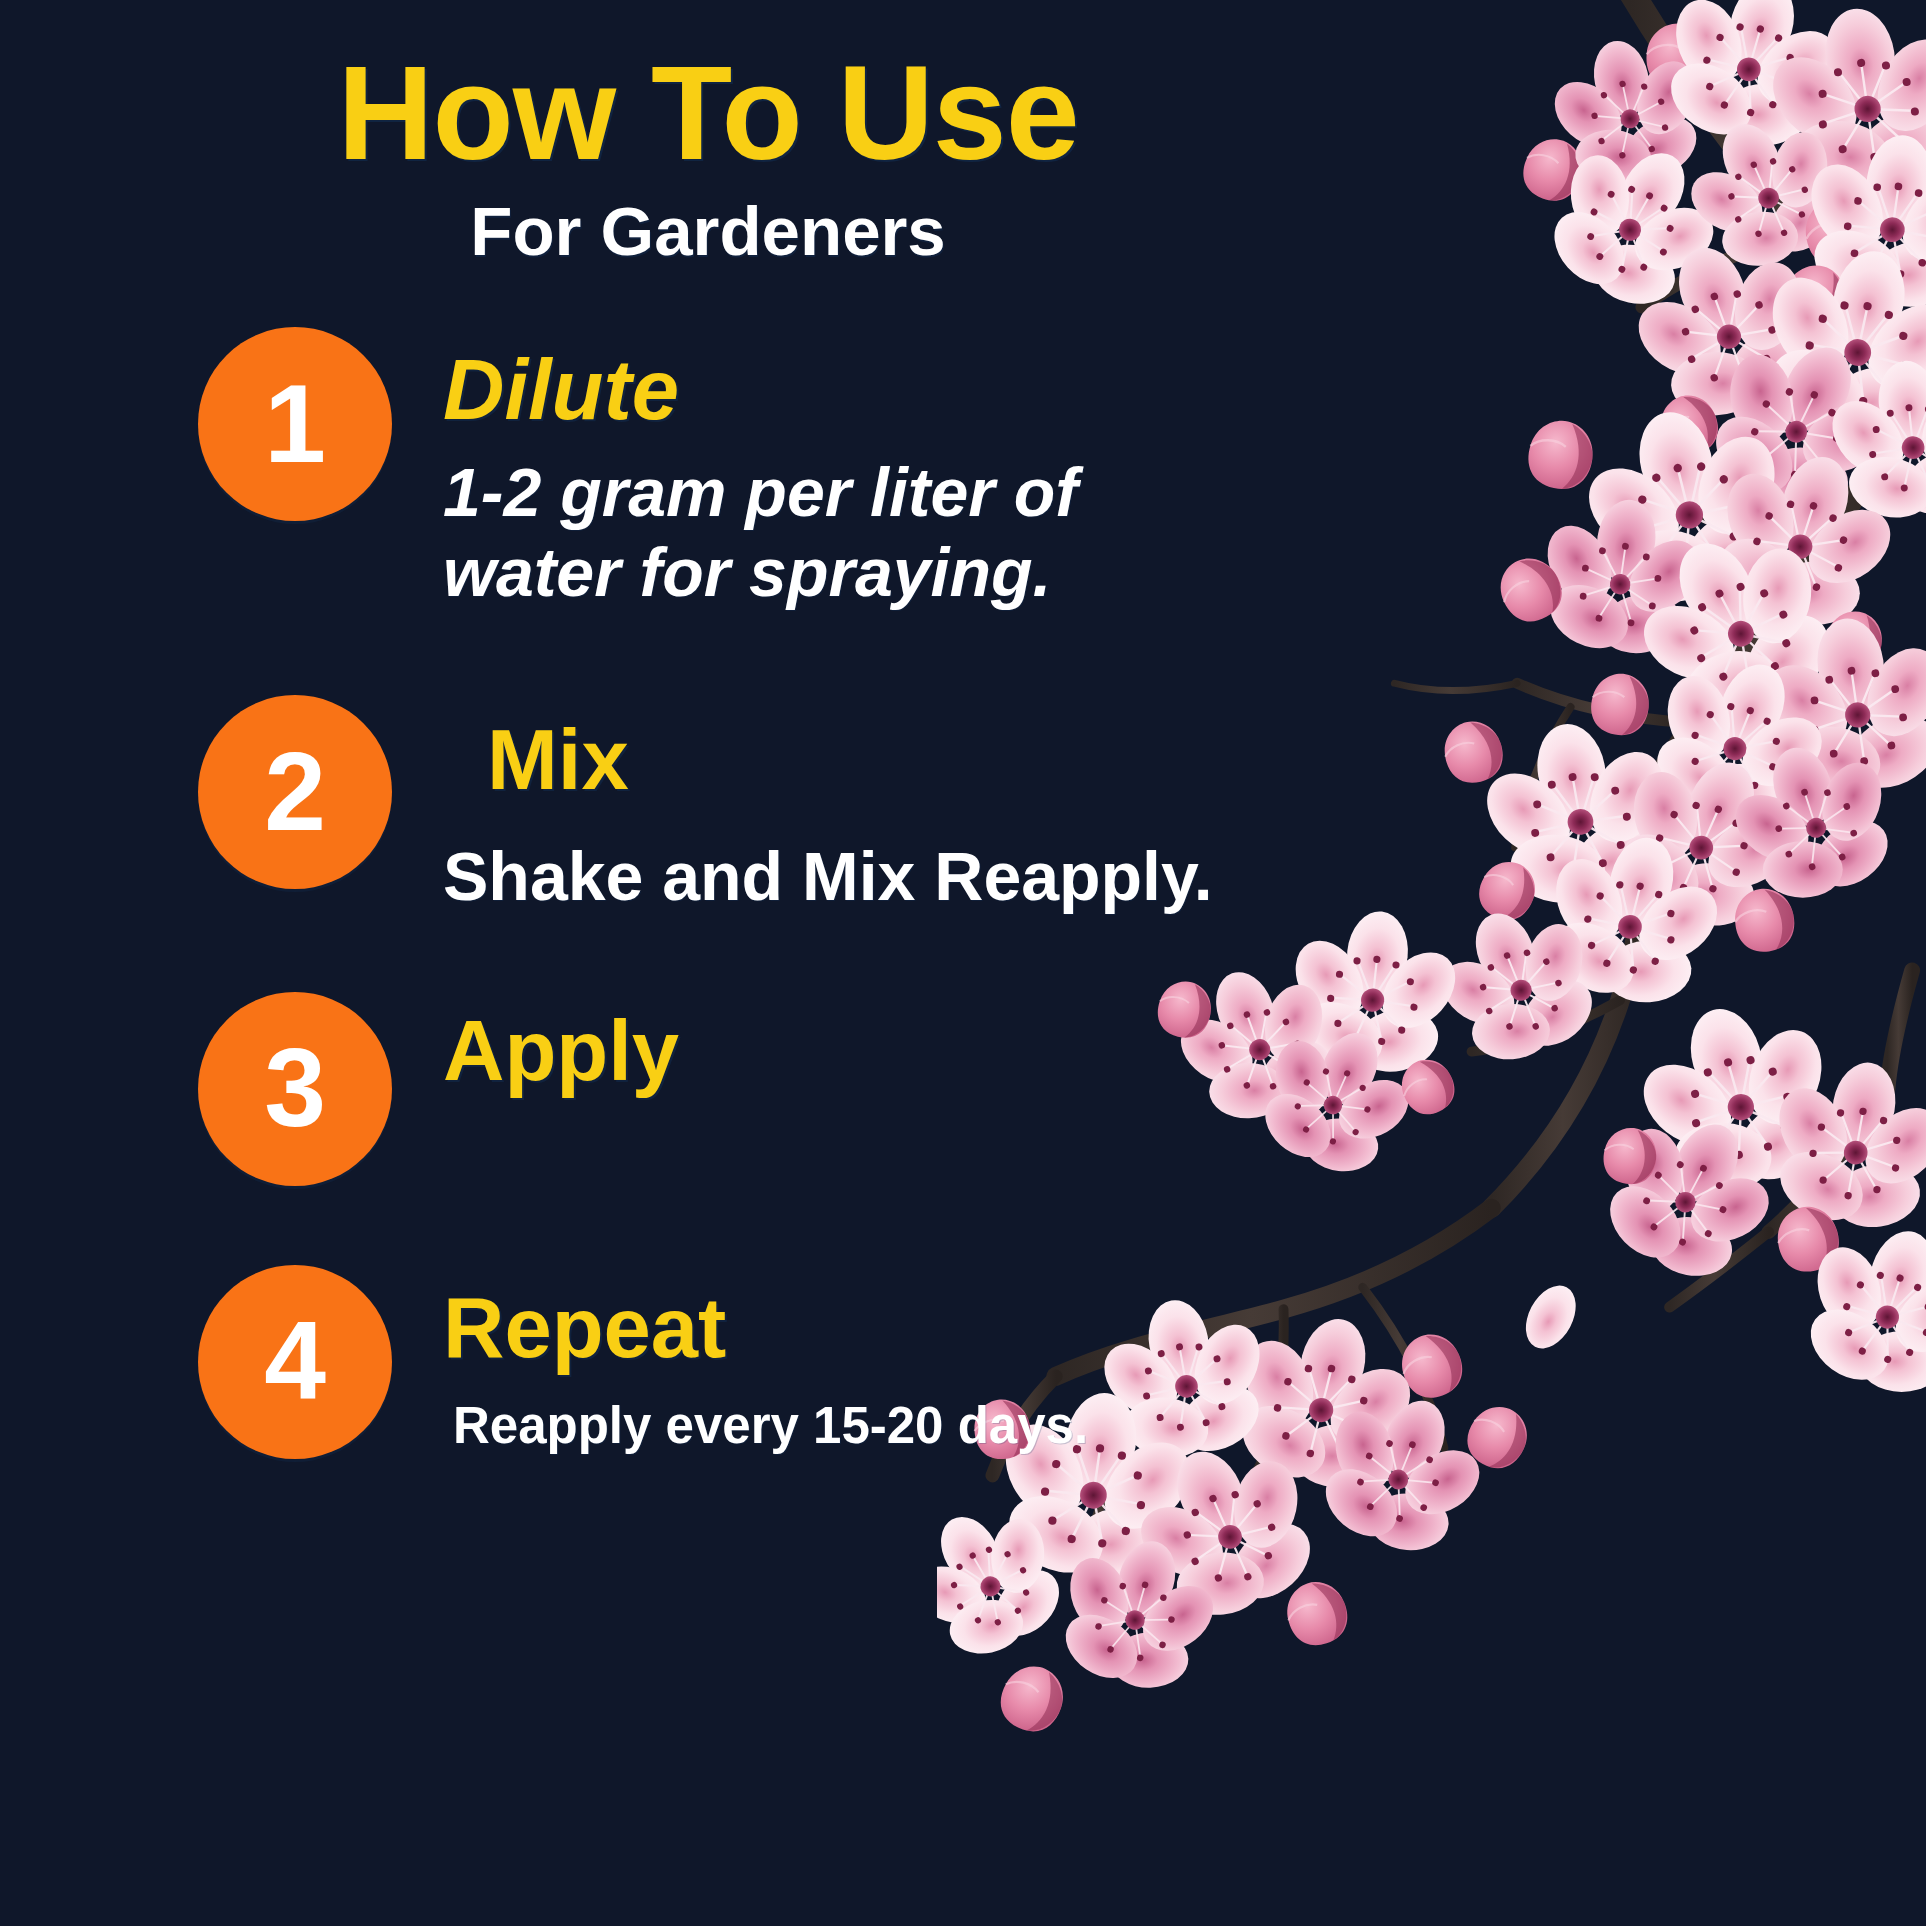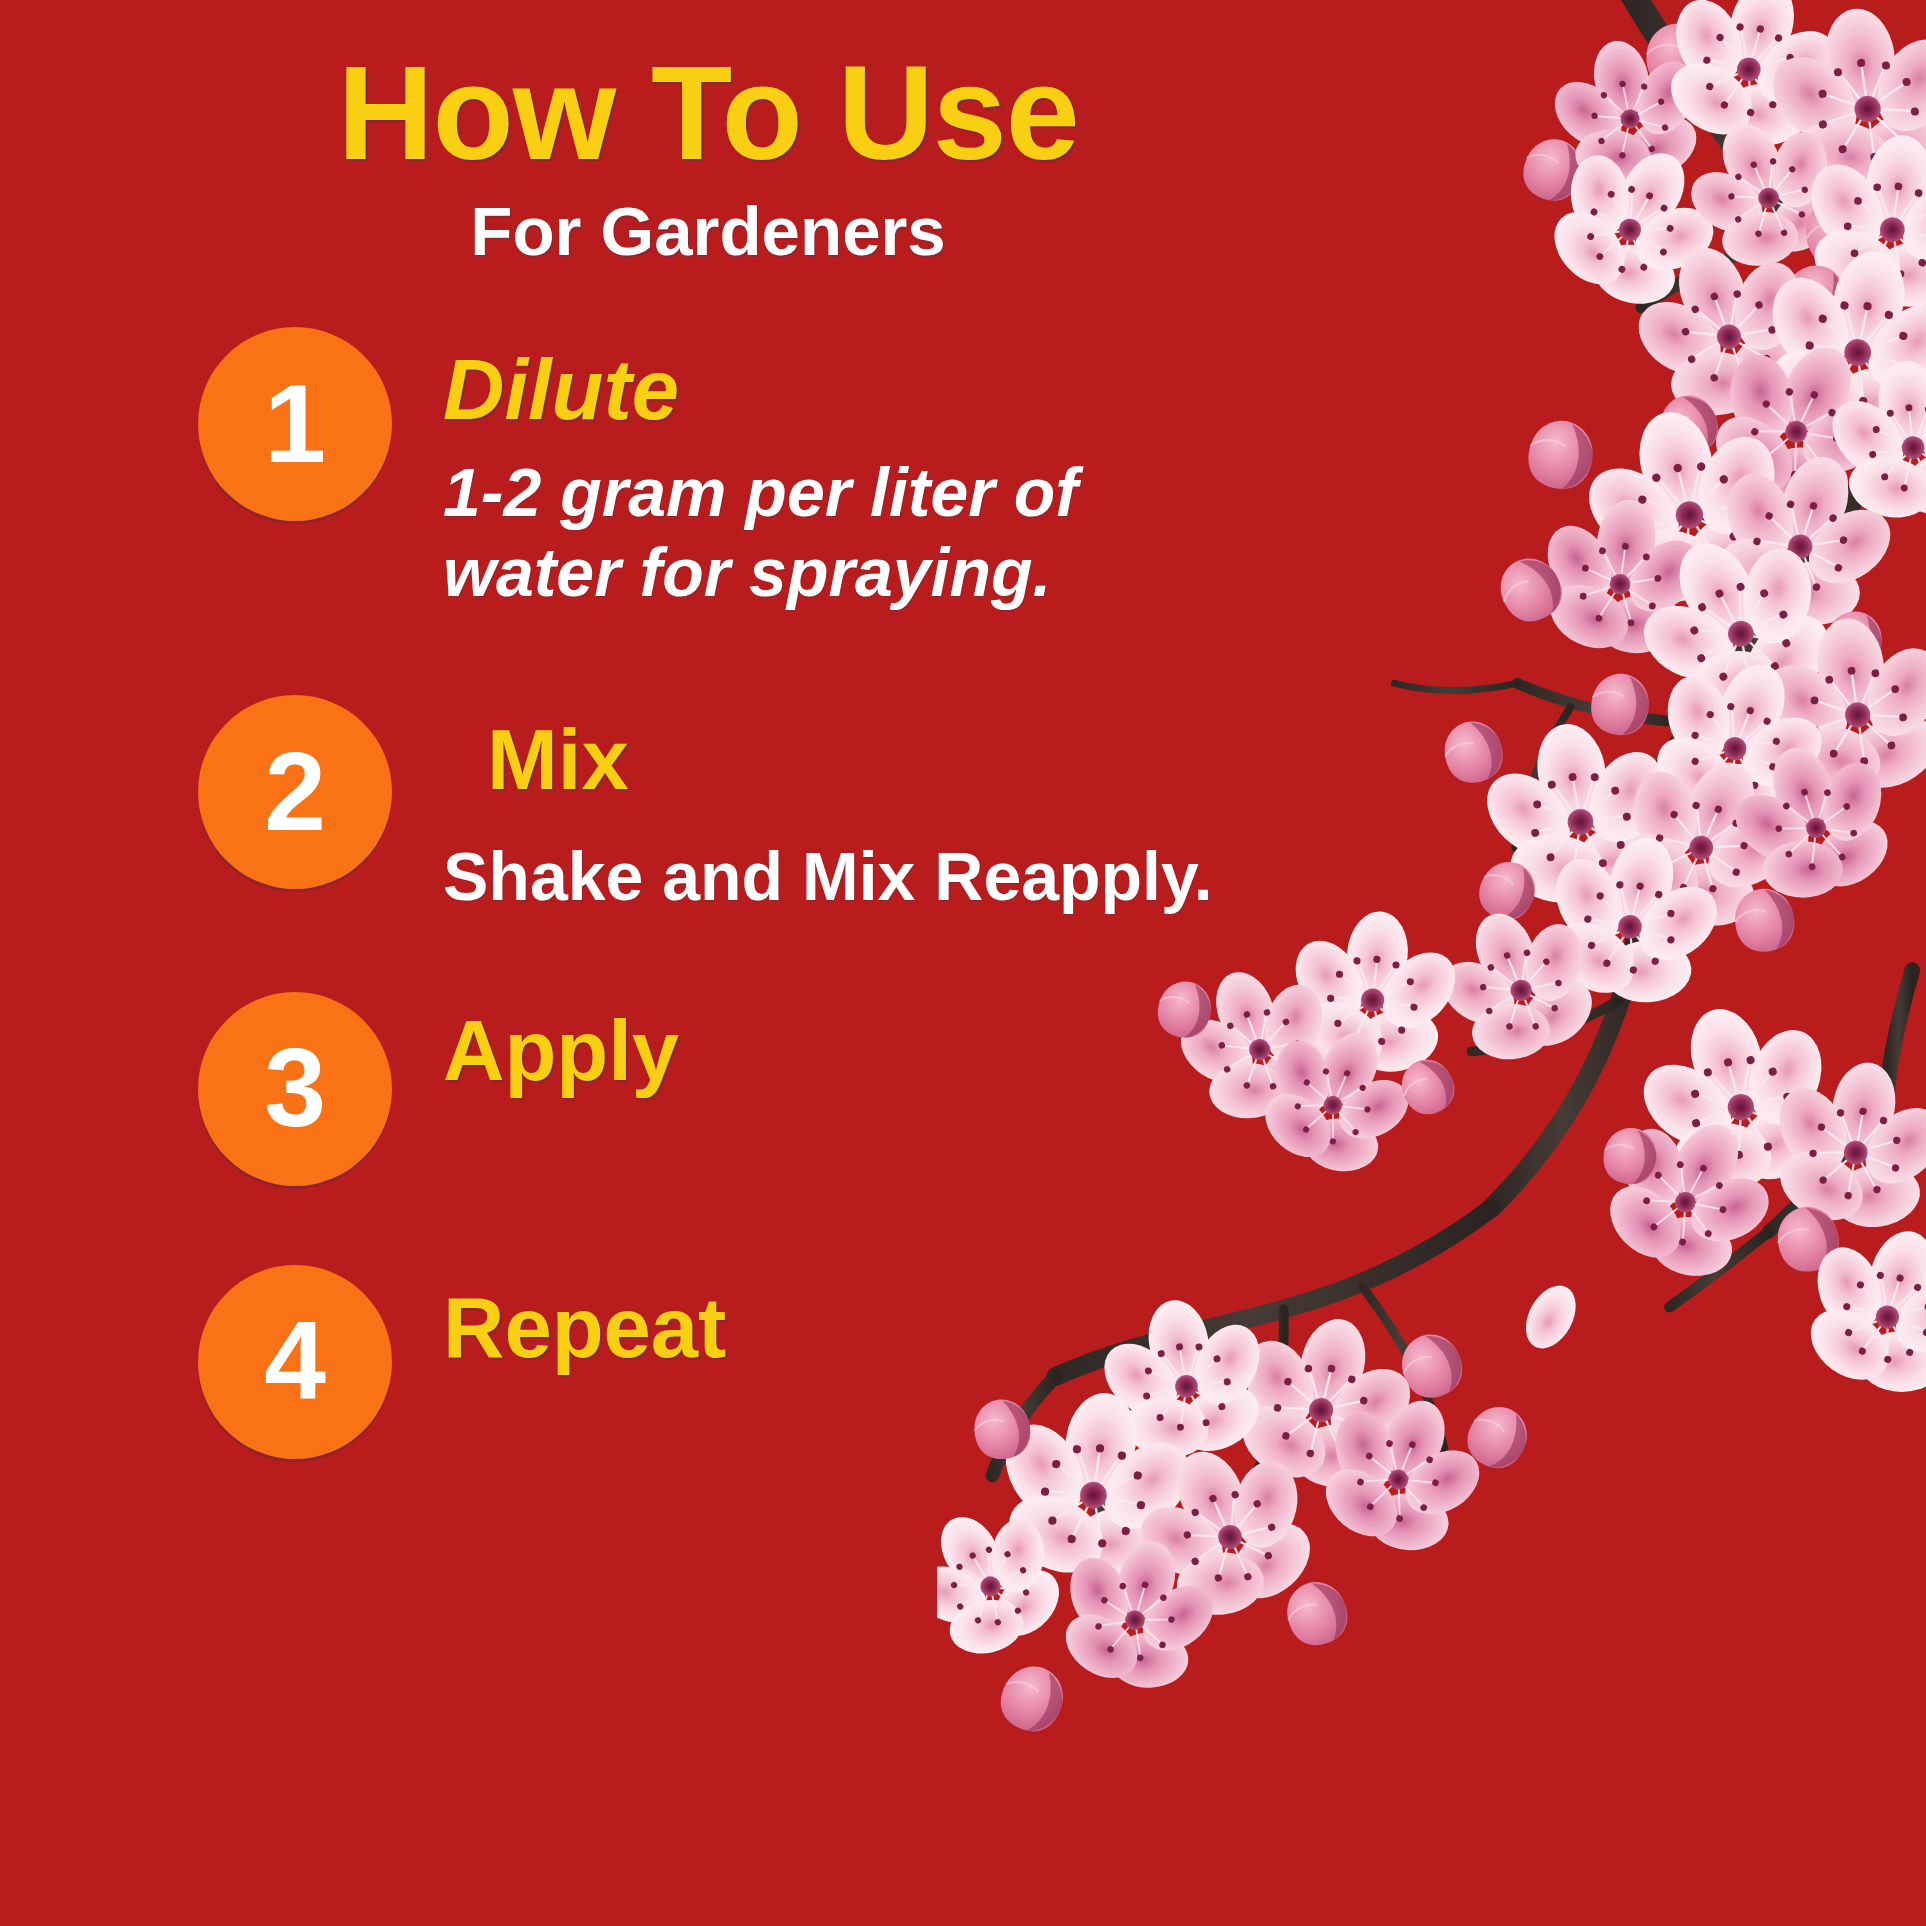--- a/index.html
+++ b/index.html
@@ -4,21 +4,21 @@
 <style>
   html, body {
     margin: 0;
     padding: 0;
     background: #0a5ab5;
   }
   .poster {
     position: relative;
     width: 1927px;
     height: 1927px;
-    background: #b91c1c;
+    background: #0f172a;
     overflow: hidden;
     font-family: "Liberation Sans", sans-serif;
   }
 
   
   .floral {
     position: absolute;
     top: 0;
     right: 0;
     width: 990px;
@@ -410,18 +410,19 @@
       <div class="badge">3</div>
       <div class="step-body">
         <div class="step-title">Apply</div>
       </div>
     </div>
 
     <div class="step s4">
       <div class="badge">4</div>
       <div class="step-body">
         <div class="step-title">Repeat</div>
+        <p class="step-desc">Reapply every 15-20 days.</p>
       </div>
     </div>
 
   </div>
 </div>
 
 
 </body></html>

